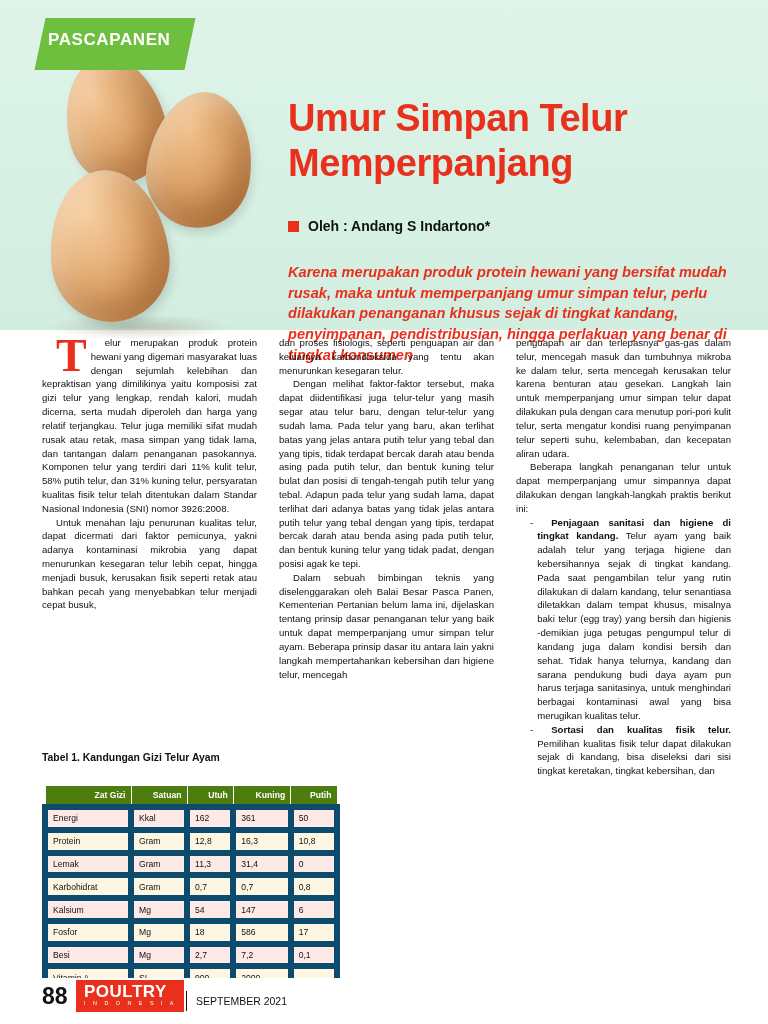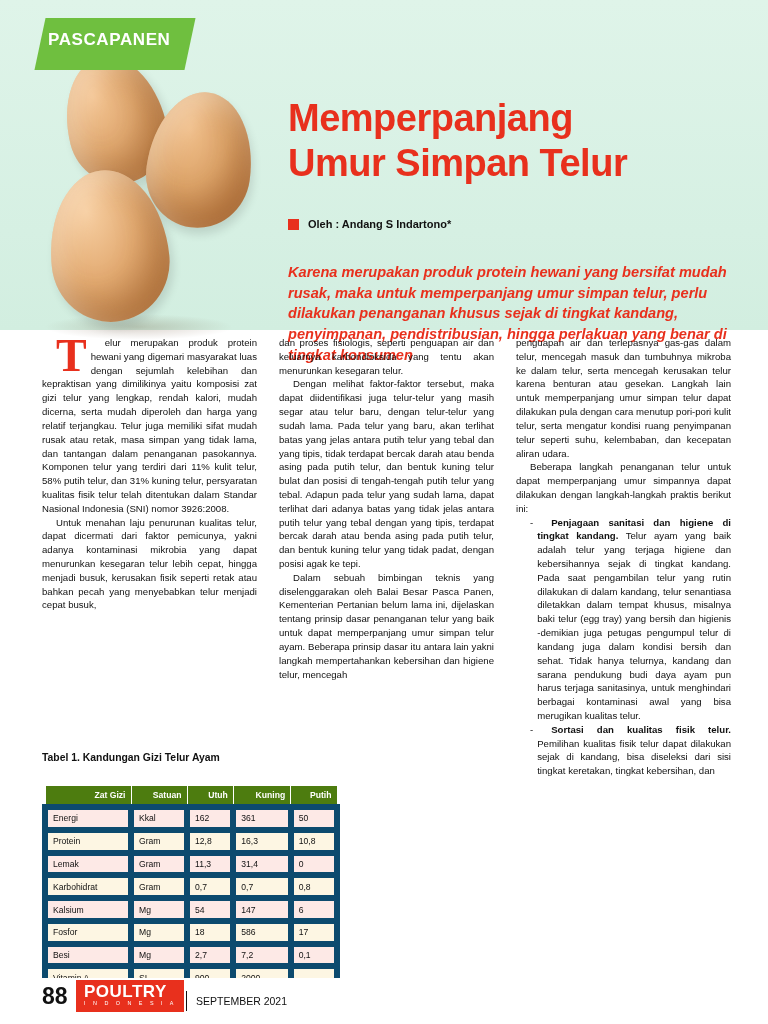--- a/index.html
+++ b/index.html
@@ -72,21 +72,21 @@
     font-weight: bold;
     letter-spacing: -0.5px;
   }
   .byline {
     position: absolute;
     left: 288px; top: 218px;
     width: 452px;
     display: flex; align-items: center; gap: 9px;
   }
   .byline .sq { width: 11px; height: 11px; background: #e8301d; display: inline-block; }
-  .byline .txt { font-size: 11px; font-weight: bold; color: #111; }
+  .byline .txt { font-size: 14px; font-weight: bold; color: #111; }
   .lede {
     position: absolute;
     left: 288px; top: 262px;
     width: 462px;
     color: #e8301d;
     font-size: 14.6px;
     line-height: 1.42;
     font-style: italic;
     font-weight: bold;
   }
@@ -164,22 +164,22 @@
   <div class="tag-label">PASCAPANEN</div>
 
   <div class="eggs">
     <div class="egg-shadow"></div>
     <div class="egg egg1"></div>
     <div class="egg egg2"></div>
     <div class="egg egg3"></div>
   </div>
 
   <div class="headline">
+    <div>Umur Simpan Telur</div>
     <div>Memperpanjang</div>
-    <div>Umur Simpan Telur</div>
   </div>
 
   <div class="byline">
     <span class="sq"></span>
     <span class="txt">Oleh : Andang S Indartono*</span>
   </div>
 
   <div class="lede">Karena merupakan produk protein hewani yang bersifat mudah rusak, maka untuk memperpanjang umur simpan telur, perlu dilakukan penanganan khusus sejak di tingkat kandang, penyimpanan, pendistribusian, hingga perlakuan yang benar di tingkat konsumen</div>
 
   <div class="cols">

